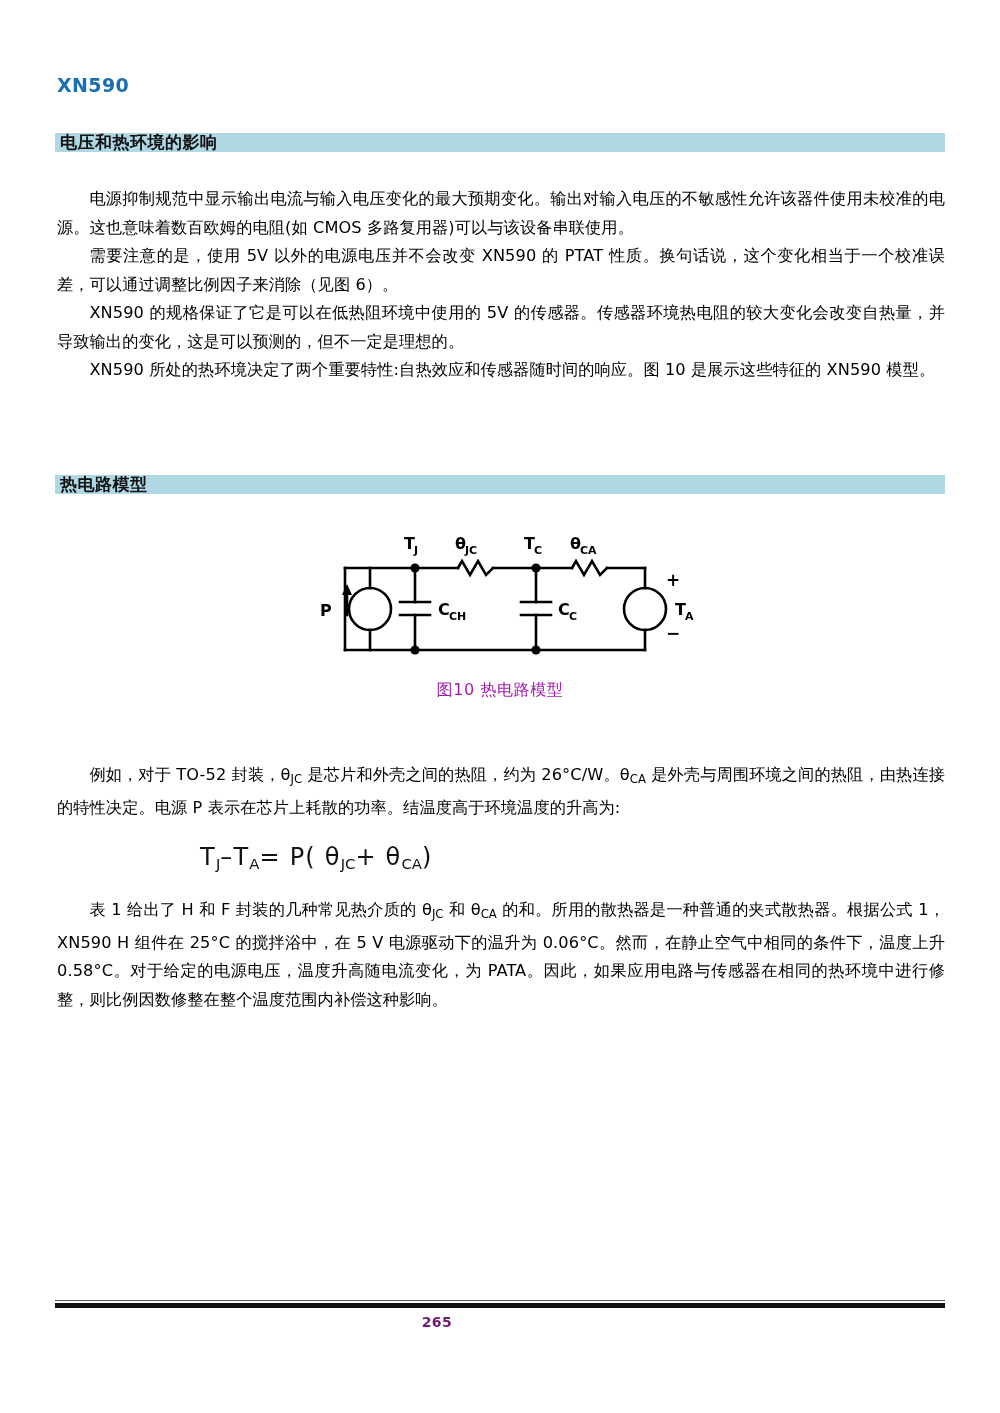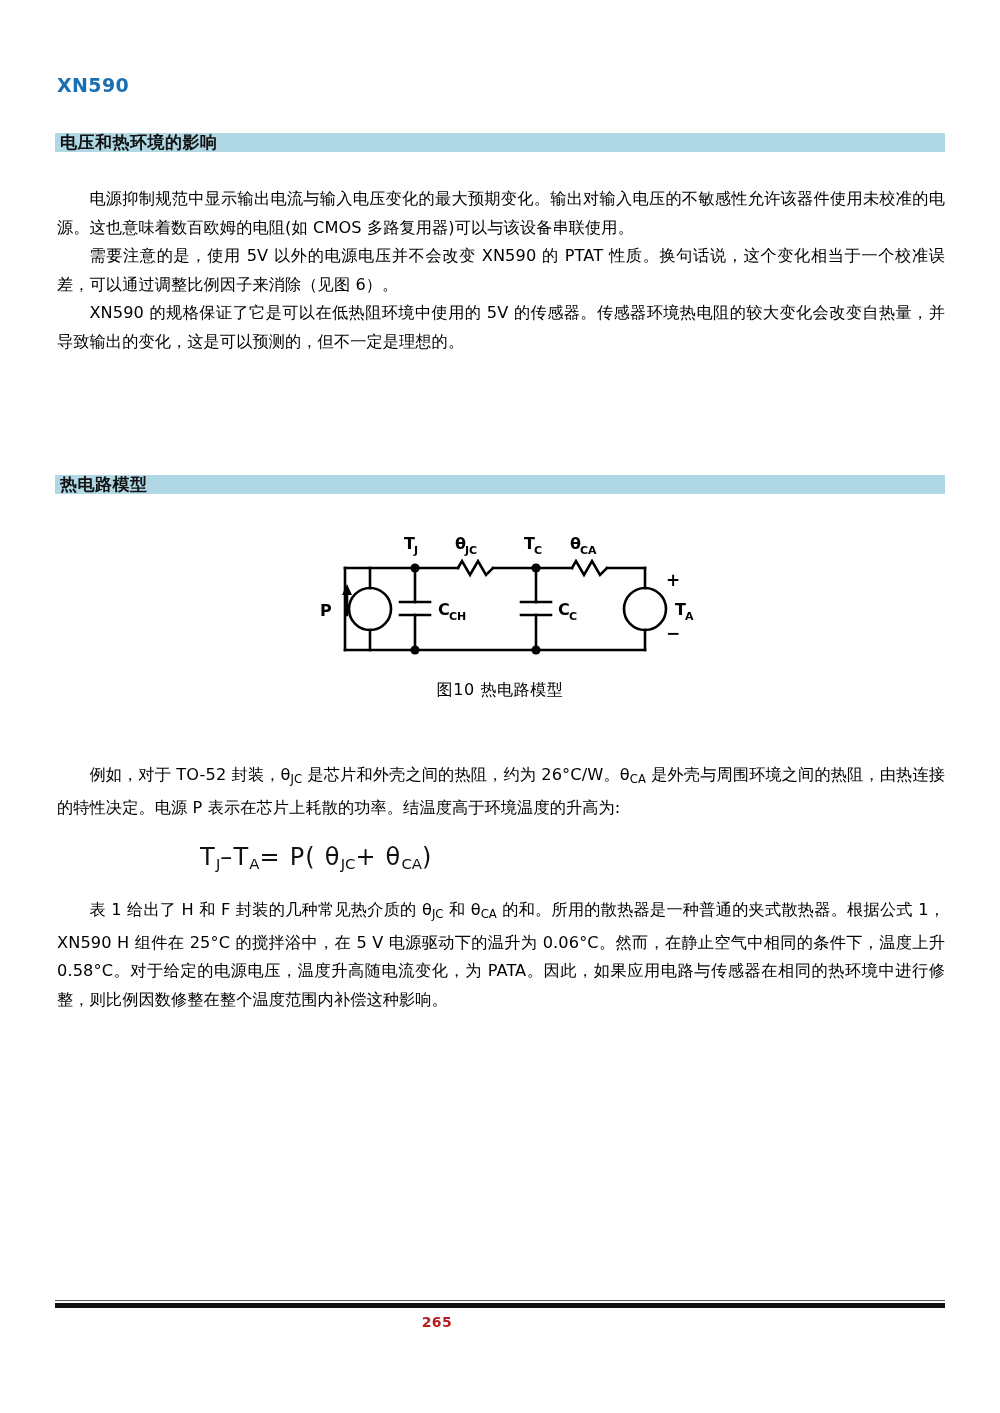--- a/index.html
+++ b/index.html
@@ -91,21 +91,21 @@
     display: block;
     margin: 0 auto;
   }
   .figure-caption {
     position: absolute;
     left: 0;
     top: 160px;
     width: 1000px;
     text-align: center;
     font-size: 16px;
-    color: #000000;
+    color: #a21caf;
     letter-spacing: 0.6px;
   }
 
   
   .equation {
     position: absolute;
     left: 200px;
     top: 843px;
     font-size: 24px;
     letter-spacing: 1.2px;
@@ -139,39 +139,40 @@
     background: #555555;
   }
   .page-number {
     position: absolute;
     left: 0;
     top: 1314px;
     width: 874px;
     text-align: center;
     font-size: 14px;
     font-weight: bold;
-    color: #b91c1c;
+    color: #701a75;
     letter-spacing: 0.5px;
   }
 </style>
 </head>
 <body>
 
 <div class="page">
 
   <div class="running-head">XN590</div>
 
   <div class="section-bar" id="bar-voltage">
     <span class="section-title">电压和热环境的影响</span>
   </div>
 
   <div class="body-block" id="para-block-1">
     <p>电源抑制规范中显示输出电流与输入电压变化的最大预期变化。输出对输入电压的不敏感性允许该器件使用未校准的电源。这也意味着数百欧姆的电阻(如 CMOS 多路复用器)可以与该设备串联使用。</p>
     <p>需要注意的是，使用 5V 以外的电源电压并不会改变 XN590 的 PTAT 性质。换句话说，这个变化相当于一个校准误差，可以通过调整比例因子来消除（见图 6）。</p>
     <p>XN590 的规格保证了它是可以在低热阻环境中使用的 5V 的传感器。传感器环境热电阻的较大变化会改变自热量，并导致输出的变化，这是可以预测的，但不一定是理想的。</p>
+    <p>XN590 所处的热环境决定了两个重要特性:自热效应和传感器随时间的响应。图 10 是展示这些特征的 XN590 模型。</p>
   </div>
 
   <div class="section-bar" id="bar-thermal">
     <span class="section-title">热电路模型</span>
   </div>
 
   <div class="figure">
     <svg class="figure-canvas" width="420" height="150" viewBox="0 0 420 150">
       <g stroke="#000000" stroke-width="2.6" fill="none" stroke-linecap="square">
 

